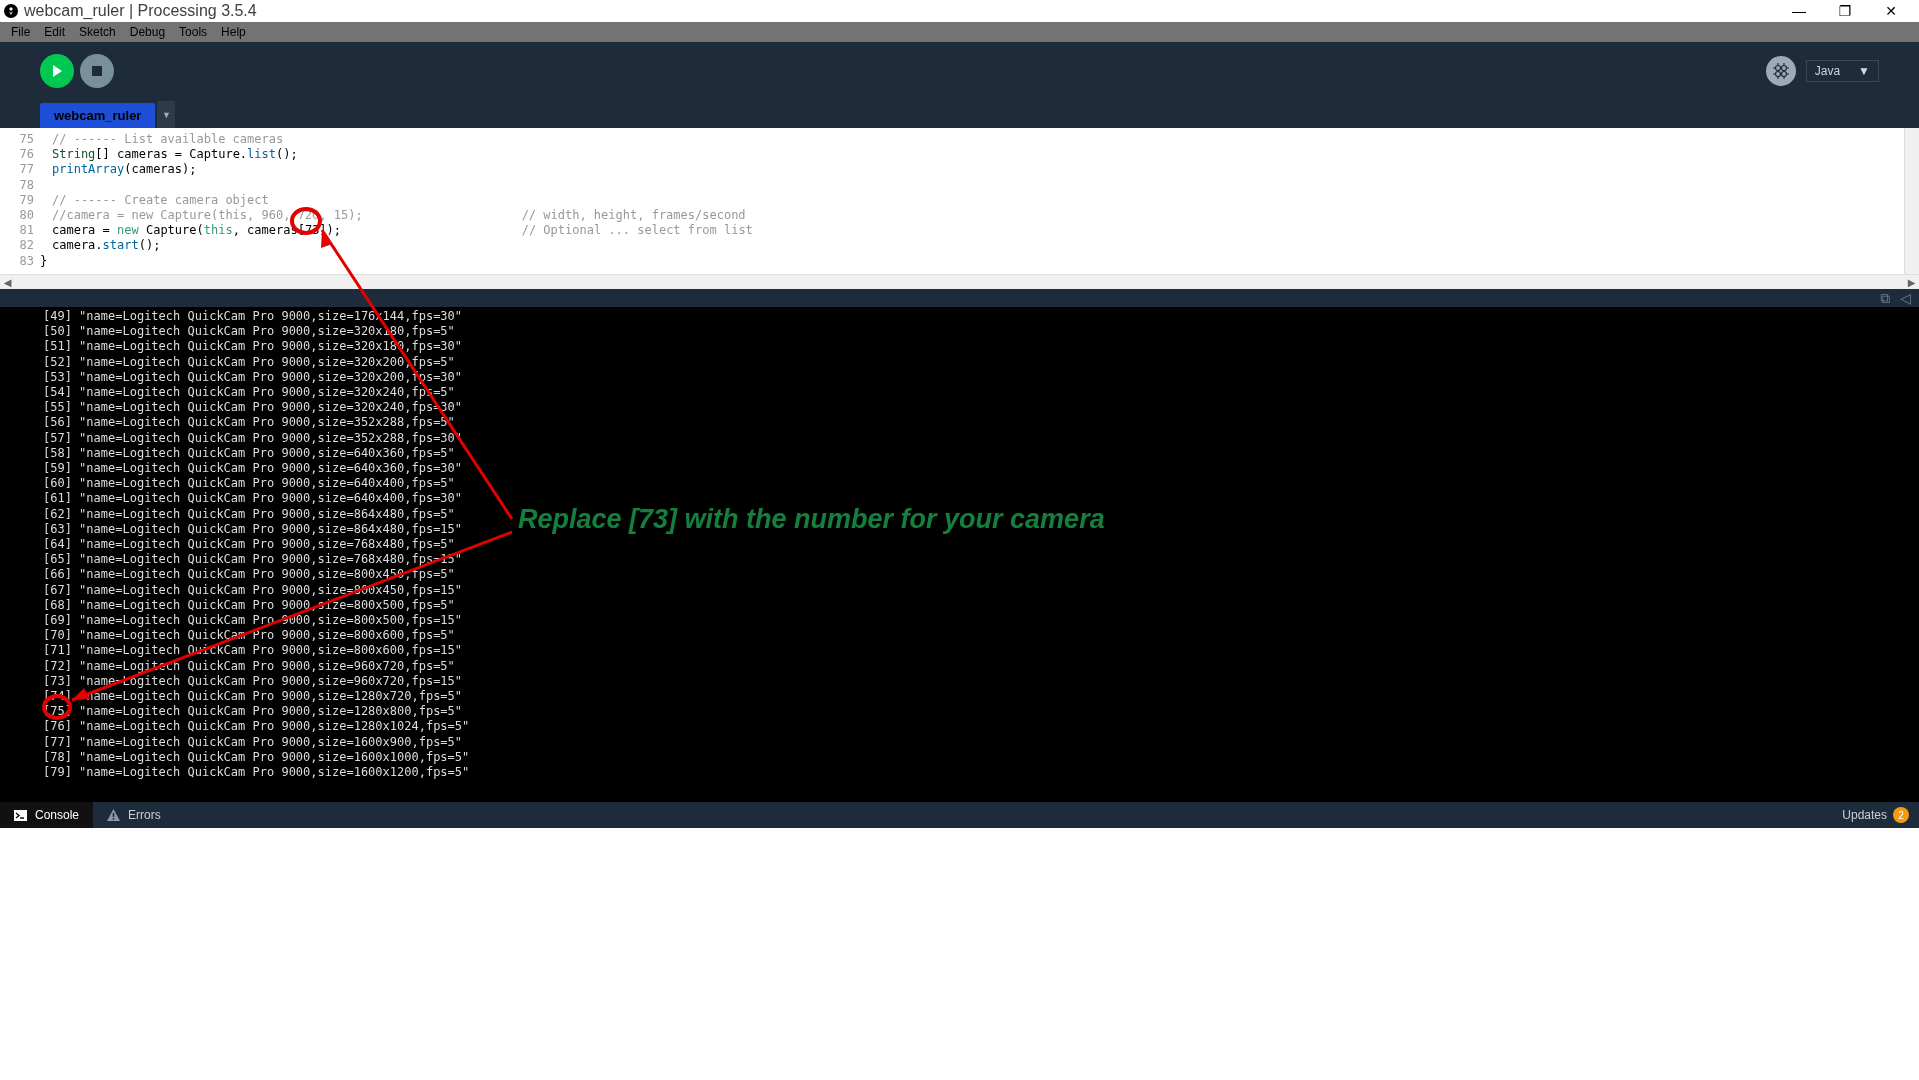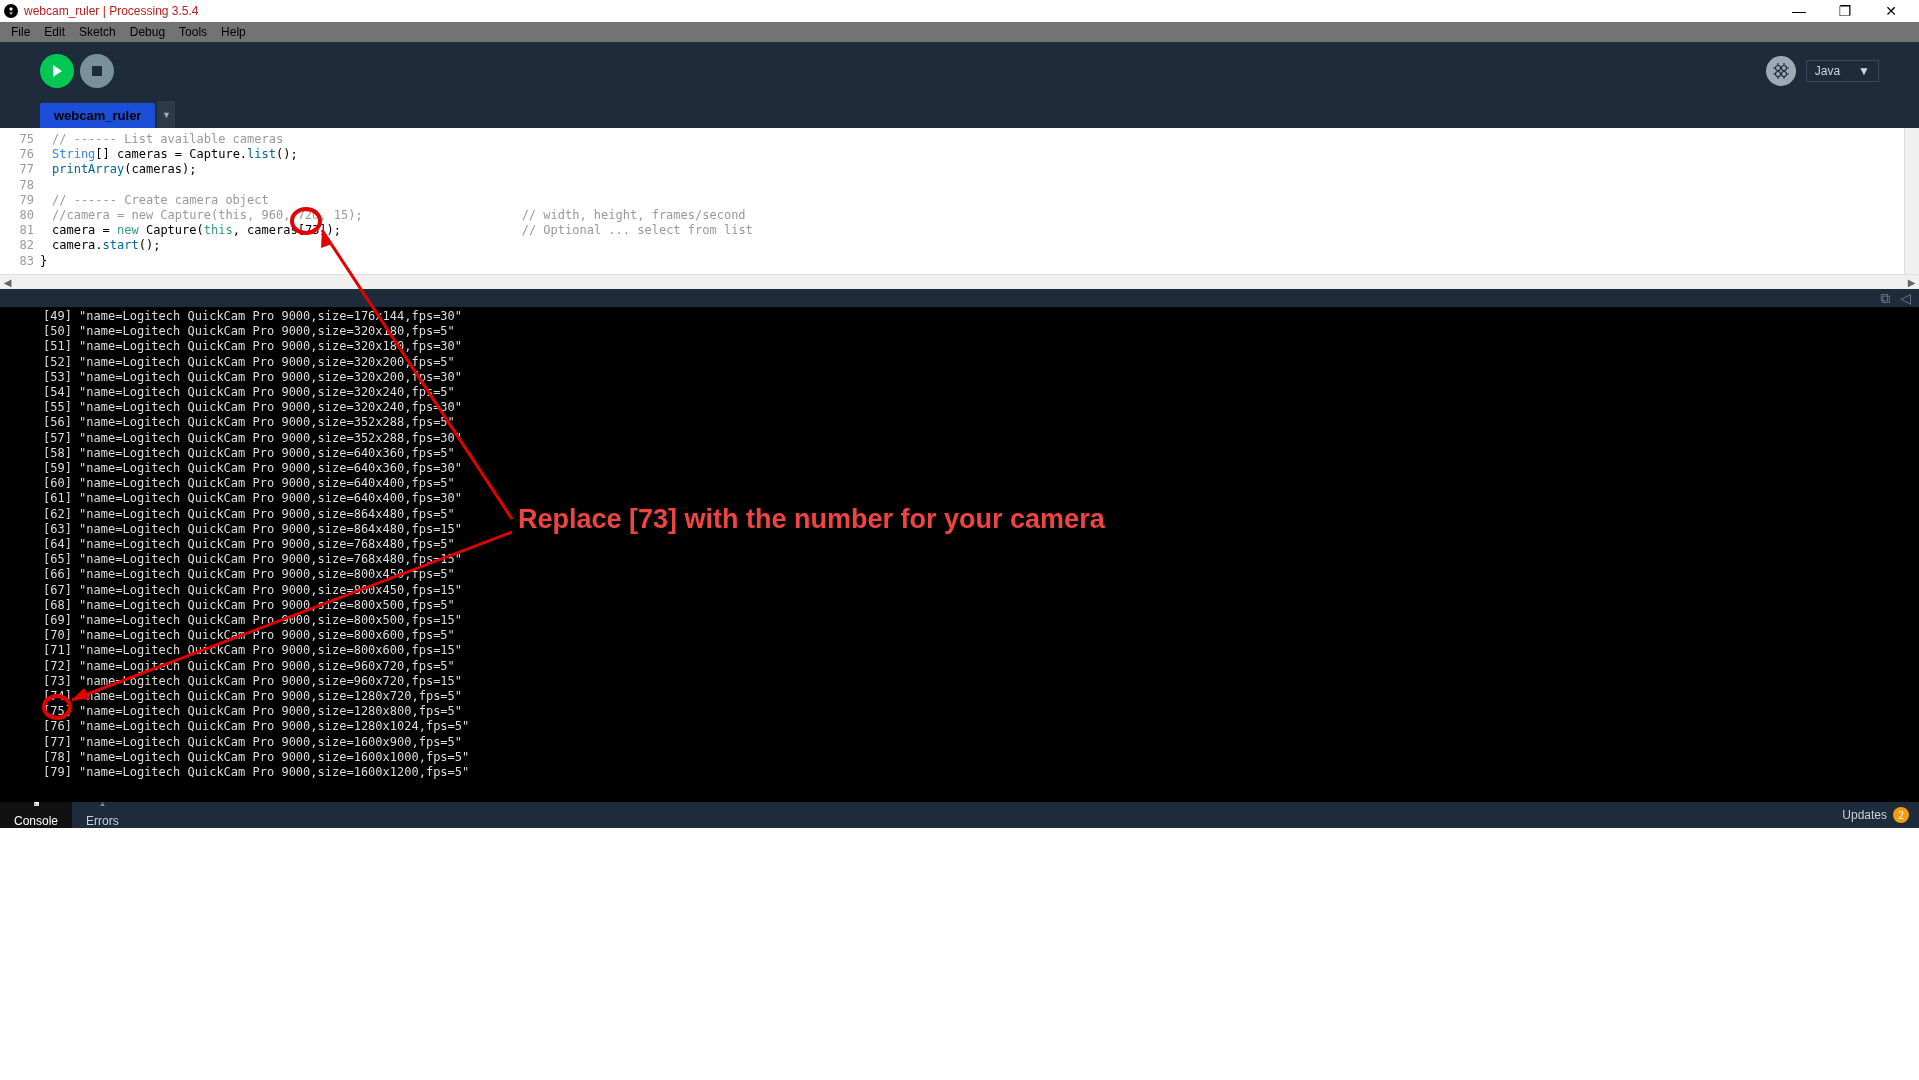--- a/index.html
+++ b/index.html
@@ -1,52 +1,52 @@
 <!DOCTYPE html>
 <html><head>
 <meta charset="utf-8">
 <style>
 * { margin:0; padding:0; box-sizing:border-box; }
 body { font-family:"Segoe UI",Arial,sans-serif; font-size:13px; background:#fff; width:1919px; height:1080px; overflow:hidden; position:relative; }
 .titlebar { height:22px; background:#fff; display:flex; align-items:center; padding:0 4px; }
 .titlebar .icon { width:14px; height:14px; background:#000; border-radius:50%; margin-right:6px; display:flex; align-items:center; justify-content:center; }
 .titlebar .icon svg { width:10px; height:10px; }
-.titlebar .title { font-size:12px; color:#b91c1c;text-align:center; }
+.titlebar .title { font-size:16px; color:#404040;text-align:center; }
 .titlebar .winbtns { margin-left:auto; display:flex; gap:18px; padding-right:10px; }
 .titlebar .winbtns span { font-size:14px; cursor:pointer; width:28px; text-align:center; }
 .menubar { height:20px; background:#737373; display:flex; align-items:center; padding:0 4px; gap:0; }
 .menubar span { font-size:12px; padding:1px 7px; cursor:pointer; }
 .toolbar { height:58px; background:#1e2b3a; display:flex; align-items:center; padding:0 40px 0 40px; }
 .runbtn,.stopbtn { width:34px; height:34px; border-radius:50%; display:flex; align-items:center; justify-content:center; cursor:pointer; margin-right:6px; }
 .runbtn { background:#00c853; }
 .stopbtn { background:#78909c; }
 .toolbar .right { margin-left:auto; display:flex; align-items:center; gap:10px; }
 .debugicon { width:30px; height:30px; background:#9faab7; border-radius:50%; display:flex; align-items:center; justify-content:center; cursor:pointer; }
 .modesel { background:#1e2b3a; border:1px solid #3a4958; color:#d0d6db; padding:3px 8px; font-size:12px; display:flex; align-items:center; gap:18px; cursor:pointer; }
 .tabbar { height:28px; background:#1e2b3a; display:flex; align-items:flex-end; padding:0 0 0 40px; }
 .tab { background:#1d4ed8; color:#000; font-size:13px; font-weight:bold; padding:5px 14px; border-radius:2px 2px 0 0; }
 .tabdrop { width:18px; height:27px; background:#2d3a49; display:flex; align-items:center; justify-content:center; margin-left:2px; cursor:pointer; color:#aaa; font-size:9px; }
 .editor-wrap { display:flex; height:146px; background:#fff; }
 .gutter { width:40px; background:#fff; text-align:right; padding-top:4px; }
 .gutter div { font-family:Consolas,monospace; font-size:12px; color:#999; line-height:15.2px; padding-right:6px; user-select:none; }
 .code { flex:1; font-family:Consolas,monospace; font-size:12px; line-height:15.2px; padding:4px 0 0 12px; white-space:pre; position:relative; overflow:hidden; }
 .editor-scroll-v { width:15px; background:#f0f0f0; border-left:1px solid #ddd; }
-.s-comment{color:#999;} .s-type{color:#3b82f6;} .s-func{color:#006699;} .s-kw{color:#33997e;}
+.s-comment{color:#999;} .s-type{color:#14532d;} .s-func{color:#006699;} .s-kw{color:#33997e;}
 .hscroll { height:15px; background:#f0f0f0; border-top:1px solid #ddd; display:flex; align-items:center; }
 .hscroll .arr { width:15px; text-align:center; color:#666; font-size:10px; }
 .hscroll .track { flex:1; }
 .console-toolbar { height:18px; background:#1e2b3a; display:flex; justify-content:flex-end; align-items:center; padding-right:4px; gap:2px; }
 .console-toolbar span { color:#6e7e8f; font-size:14px; padding:0 4px; cursor:pointer; }
 .console { height:495px; background:#000; color:#ddd; font-family:Consolas,monospace; font-size:12px; line-height:15.2px; padding:2px 0 0 43px; overflow:hidden; position:relative; white-space:pre; }
 .statusbar { height:26px; background:#1e2b3a; display:flex; align-items:center; }
-.sttab { height:26px; display:flex; align-items:center; gap:8px; padding:0 14px; font-size:12px; color:#c8d0d9; cursor:pointer;flex-direction:column; }
+.sttab { height:26px; display:flex; align-items:center; gap:8px; padding:0 14px; font-size:12px; color:#c8d0d9; cursor:pointer; }
 .sttab.active { background:#111; color:#fff; }
 .statusbar .right { margin-left:auto; display:flex; align-items:center; gap:6px; padding-right:10px; color:#c8d0d9; font-size:12px; }
 .badge { width:16px; height:16px; border-radius:50%; background:#f39c12; color:#fff; font-size:10px; display:flex; align-items:center; justify-content:center; }
-.annotation-text { position:absolute; font-family:Arial Black,Arial,sans-serif; font-weight:900; font-size:27px; color:#ef4444; }
+.annotation-text { position:absolute; font-family:Arial Black,Arial,sans-serif; font-weight:900; font-size:27px; color:#15803d;font-style:italic; }
 .circle-ann { position:absolute; border:4px solid #e20000; border-radius:50%; }
 svg.ann-line { position:absolute; pointer-events:none; }
 </style>
 </head>
 <body>
 
 <div class="titlebar">
   <div class="icon">
     <svg viewBox="0 0 10 10">
         <path d="M5 1 L7 3 L5 5 L3 3 Z M3 5 L5 9 L7 5 L5 7 Z" fill="#fff"></path>

